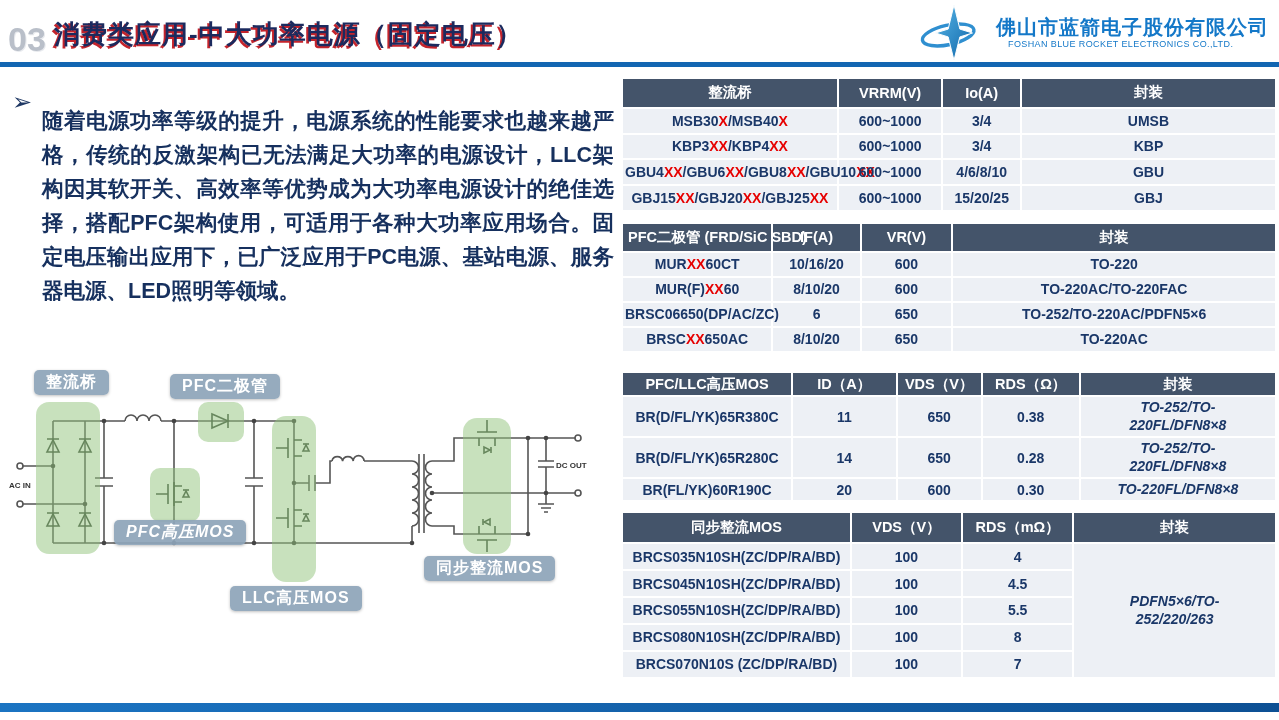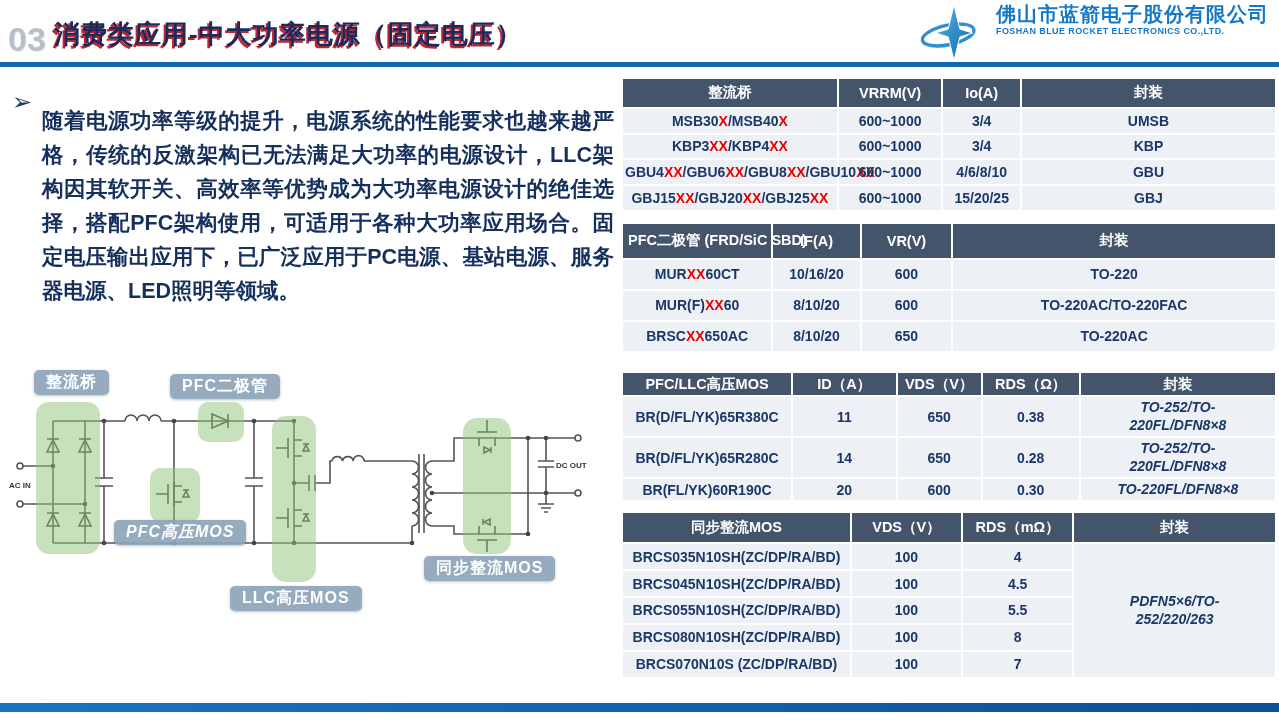--- a/index.html
+++ b/index.html
@@ -9,24 +9,24 @@
   
   .slide-number{position:absolute;left:8px;top:20px;font-size:34px;font-weight:800;
                 color:#b9bfc9;text-shadow:1px 1px 0 #e8eaee;}
   .slide-title{position:absolute;left:54px;top:17px;font-size:26px;font-weight:800;
                color:#1b2a5e;text-shadow:-2px 2px 0 #c4242c;letter-spacing:1px;white-space:nowrap;}
   .top-bar{position:absolute;left:0;top:62px;width:1279px;height:5px;background:#1366b2;}
   .bottom-bar{position:absolute;left:0;top:703px;width:1279px;height:9px;
               background:linear-gradient(90deg,#1b74c2,#0d5094);}
 
   
-  .logo{position:absolute;right:10px;top:3px;display:flex;gap:6px;}
+  .logo{position:absolute;right:10px;top:3px;display:flex;align-items:center;gap:6px;}
   .logo-text{display:flex;flex-direction:column;line-height:1.15;}
   .logo-cn{font-size:20px;font-weight:800;color:#1478c8;letter-spacing:1px;}
-  .logo-en{font-size:9px;font-weight:700;color:#1478c8;letter-spacing:0.4px;}
+  .logo-en{font-size:9px;font-weight:400;color:#1478c8;letter-spacing:0.4px;margin-left:12px;}
 
   
   .intro-bullet{position:absolute;left:12px;top:88px;font-size:24px;font-weight:700;color:#1f3864;}
   .intro-text{position:absolute;left:42px;top:104px;width:572px;font-size:21.5px;font-weight:700;
               color:#16305e;line-height:34px;text-align:justify;}
 
   
   .diagram{position:absolute;left:8px;top:366px;width:592px;height:262px;}
   .chip{position:absolute;background:rgba(141,164,185,.92);color:#fff;font-weight:700;
         font-size:16px;padding:2px 12px;border-radius:5px;letter-spacing:1px;
@@ -268,20 +268,26 @@
       <td>600</td>
       <td>TO-220</td>
     </tr>
     <tr>
       <td class="part"><span>MUR(F)</span><span class="redx">XX</span><span>60</span></td>
       <td>8/10/20</td>
       <td>600</td>
       <td>TO-220AC/TO-220FAC</td>
     </tr>
     <tr>
+      <td class="part"><span>BRSC06650(DP/AC/ZC)</span></td>
+      <td>6</td>
+      <td>650</td>
+      <td>TO-252/TO-220AC/PDFN5×6</td>
+    </tr>
+    <tr>
       <td class="part"><span>BRSC</span><span class="redx">XX</span><span>650AC</span></td>
       <td>8/10/20</td>
       <td>650</td>
       <td>TO-220AC</td>
     </tr>
   </tbody>
     </table>
 
   <table class="ptable t3">
     <colgroup>

